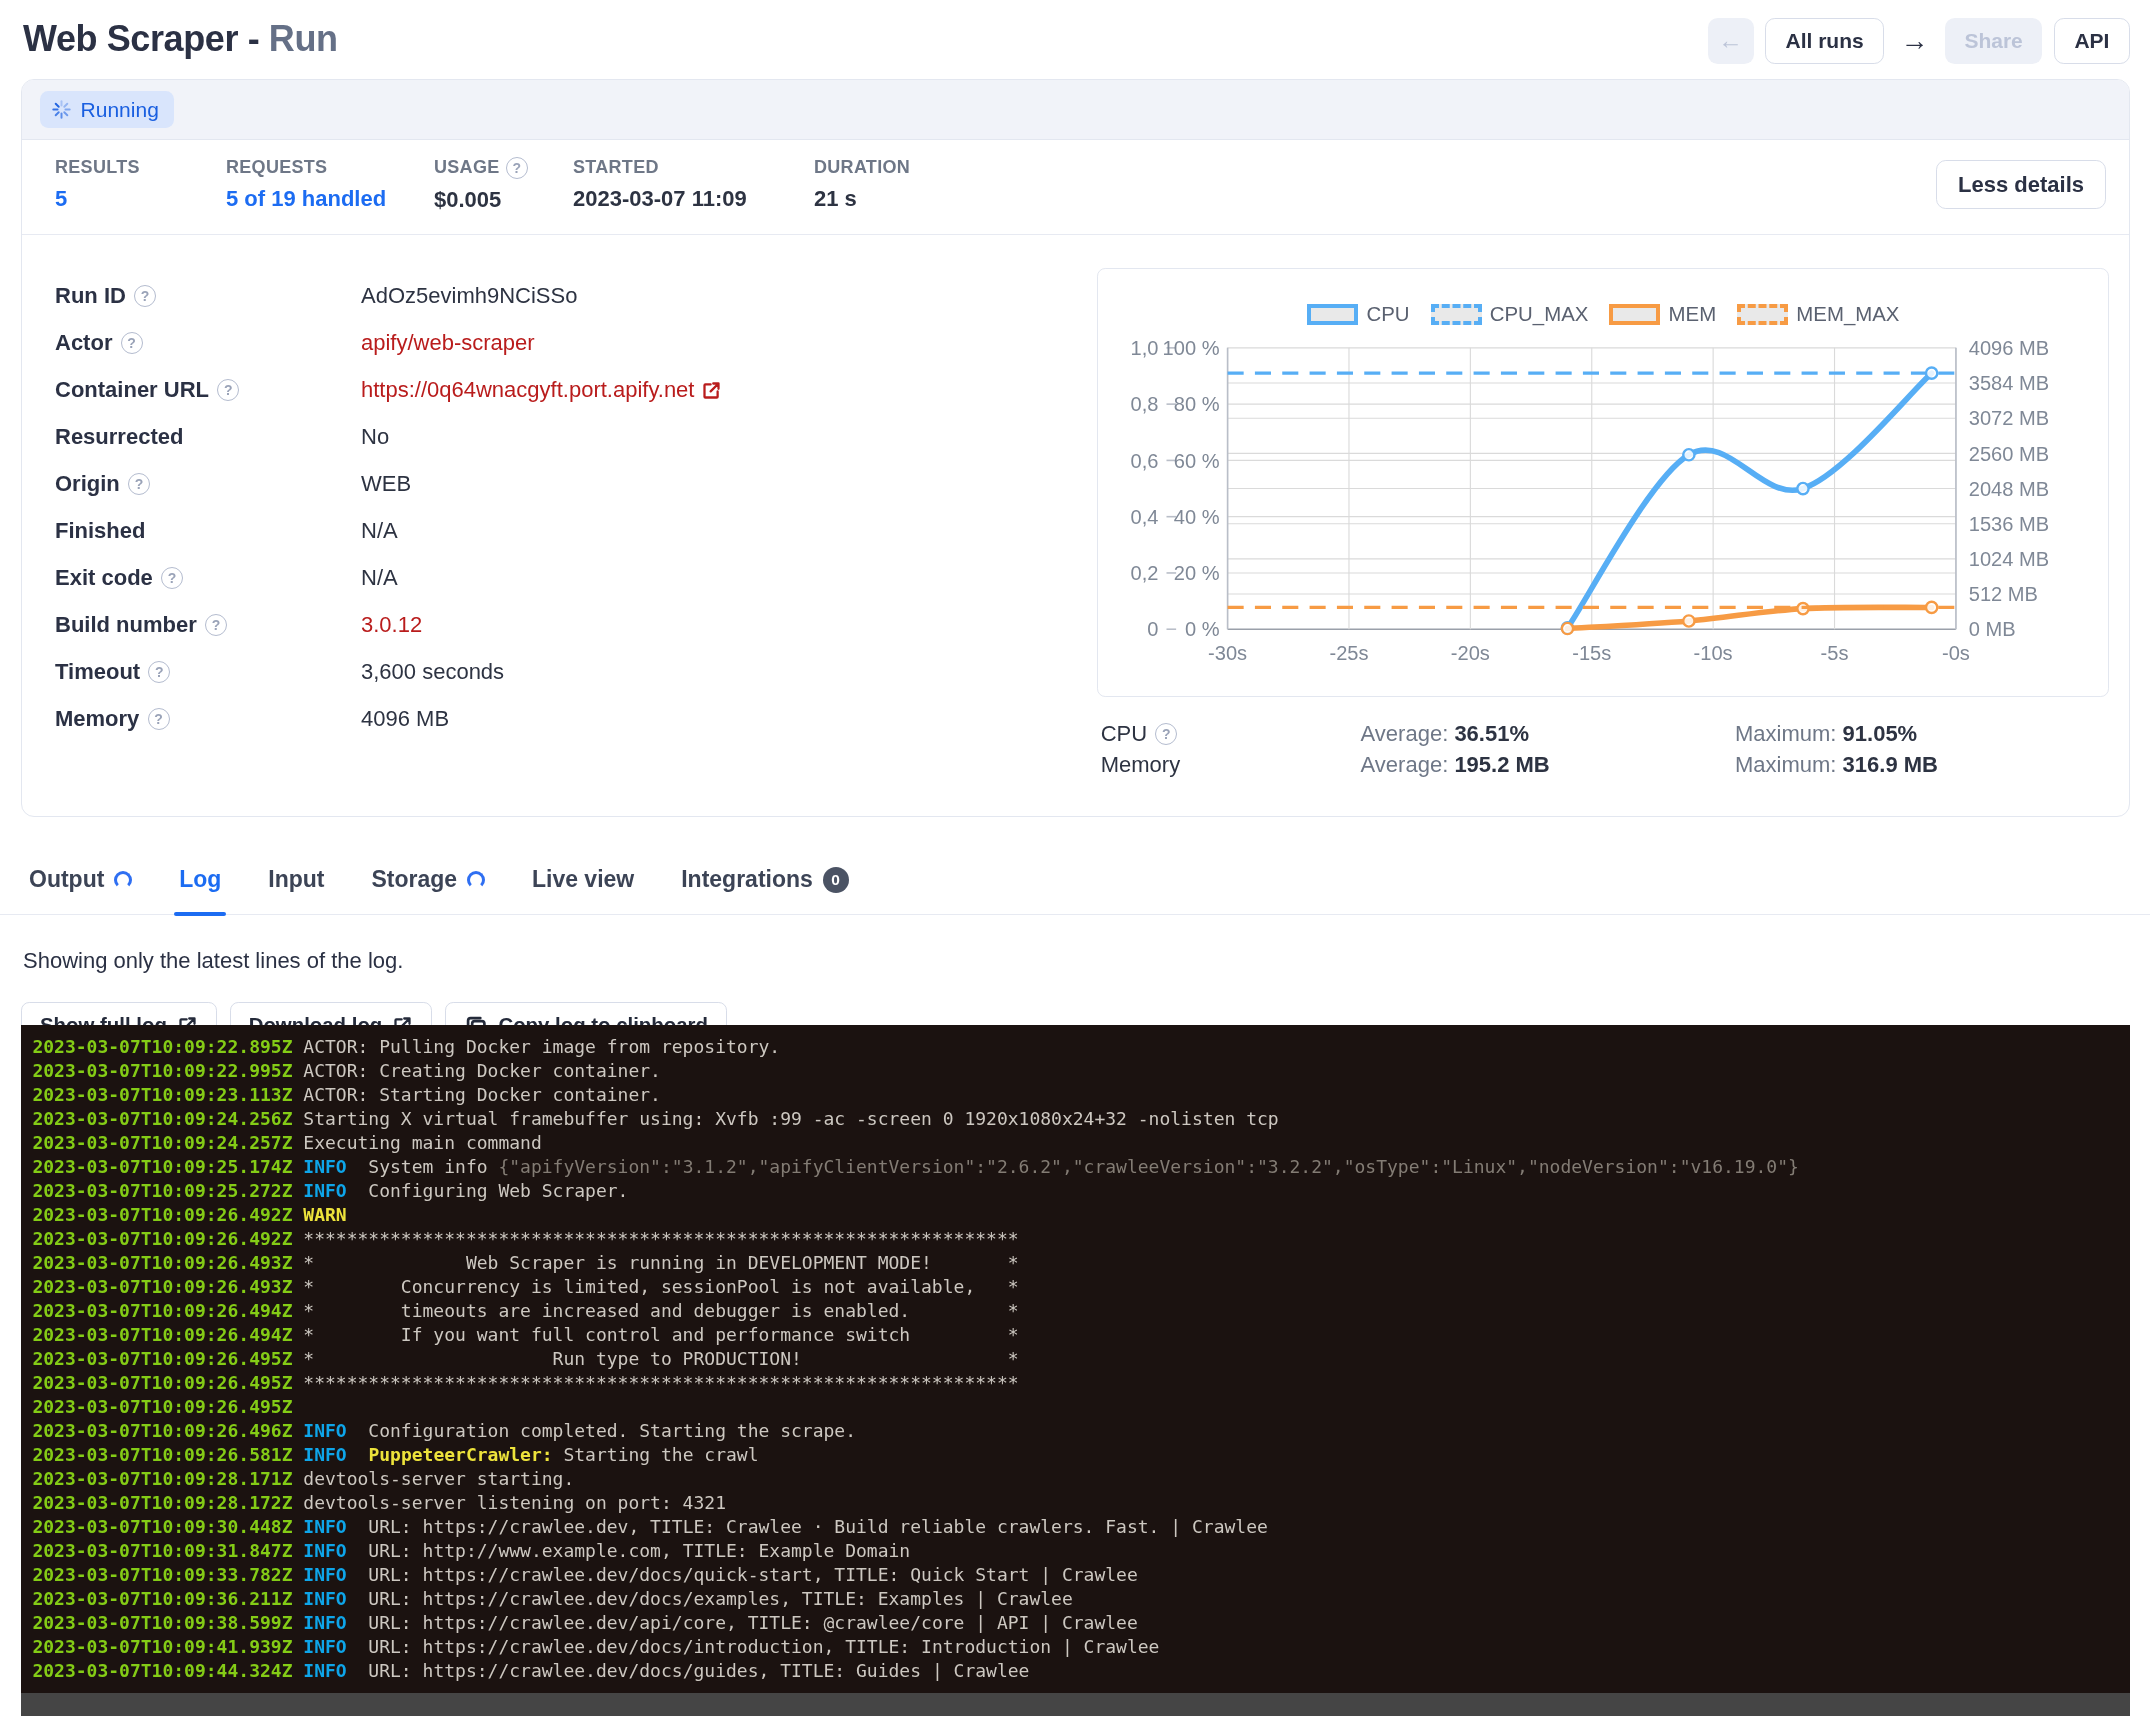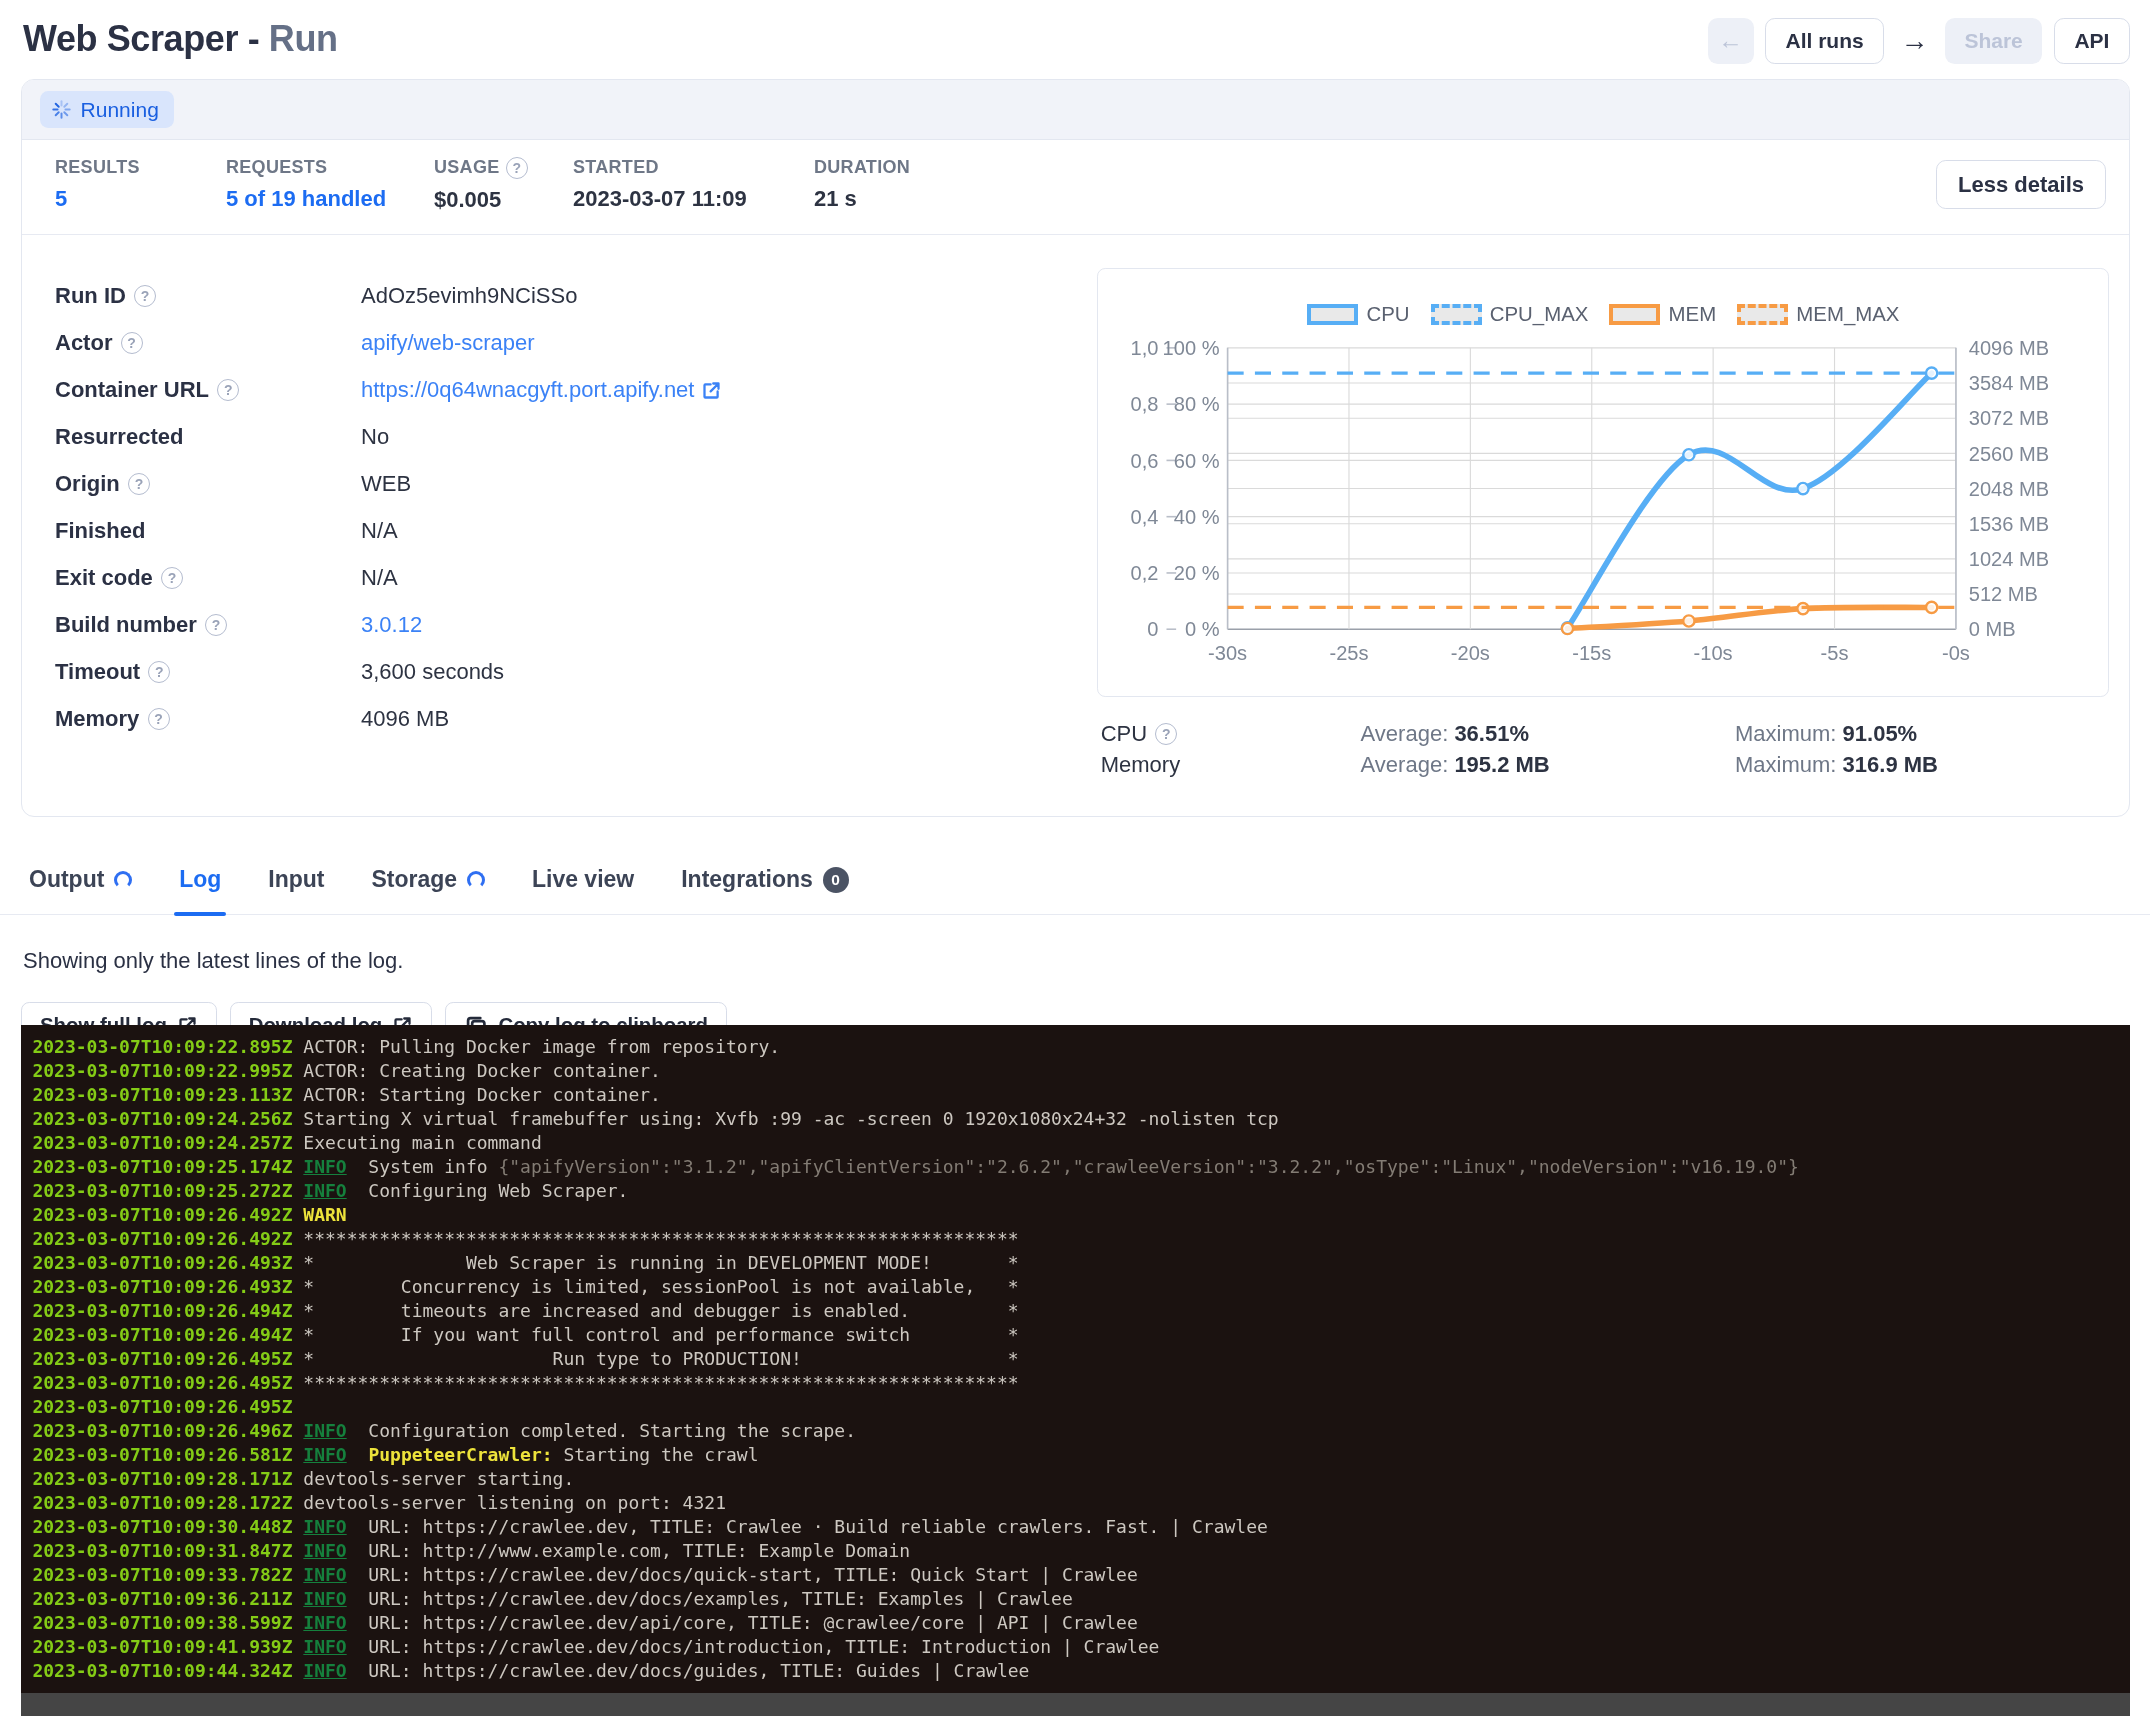--- a/index.html
+++ b/index.html
@@ -33,21 +33,21 @@
   .stat-value.link { color:#1c6cf2; cursor:pointer; }
   .stats-spacer { flex:1; }
   .less-details-btn { height:49px; padding:6px 21px; background:#fff; border:1.6px solid #d8dde9; border-radius:9.8px;
     font-size:22px; font-weight:bold; color:#2b3144; cursor:pointer; }
 
   .details-area { display:flex; padding:33px 19.6px 36px 33px; gap:33px; }
   .details-list { flex:1; padding-top:4.9px; }
   .detail-row { display:flex; align-items:center; height:47px; font-size:22px; }
   .detail-label { width:306px; font-weight:bold; color:#2b3144; display:flex; align-items:center; gap:8.2px; }
   .detail-value { color:#2d3342; display:flex; align-items:center; gap:6.5px; }
-  .detail-value.link { color:#3b82f6; cursor:pointer; }
+  .detail-value.link { color:#b91c1c; cursor:pointer; }
 
   .help-icon { width:22px; height:22px; border:1.6px solid #b4bccf; border-radius:50%; color:#9aa3b8;
     font-size:14px; font-weight:bold; display:inline-flex; align-items:center; justify-content:center; flex:0 0 auto; }
 
   
   .chart-col { width:1012px; }
   .chart-card { border:1.6px solid #e3e7f0; border-radius:8.2px; background:#fff; padding:23px 8.2px 11.4px 8.2px; }
   .legend { display:flex; justify-content:center; gap:21px; margin:11.4px 0 8.2px 0; }
   .legend-item { display:flex; align-items:center; gap:8.2px; font-size:20.4px; color:#5a6170; }
   .legend-swatch { width:51px; height:21px; background:#e9e9e9; }
@@ -79,21 +79,21 @@
   .log-buttons { display:flex; gap:13px; margin:28px 0 0 21px; }
   .log-btn { height:47px; display:flex; align-items:center; gap:9.8px; padding:0 18px; background:#fff;
     border:1.6px solid #d8dde9; border-radius:8.2px; font-size:20.4px; font-weight:bold; color:#242a3a; cursor:pointer; }
   .log-btn svg { width:24.5px; height:24.5px; }
 
   .log-box { position:absolute; left:21px; right:21px; top:1025px; bottom:0; background:#1b1210;
     overflow:hidden; padding:9.8px 0 0 11.4px; }
   .log-line { font-family:"DejaVu Sans Mono", monospace; font-size:18px; line-height:24px;
     white-space:pre; color:#cdc8c1; }
   .log-line .ts { color:#84cc16;font-weight:bold; }
-  .lp-i { color:#15803d; font-weight:bold;text-decoration:underline; }
+  .lp-i { color:#0ea5e9; font-weight:bold; }
   .lp-w { color:#ede33b; font-weight:bold; }
   .lp-d { color:#837c74; }
   .log-scrollbar { position:absolute; left:0; right:0; bottom:0; height:23px; background:#454545; cursor:pointer; }
 </style>
 </head>
 <body>
 
 <div class="page">
 
   <div class="top-header">

